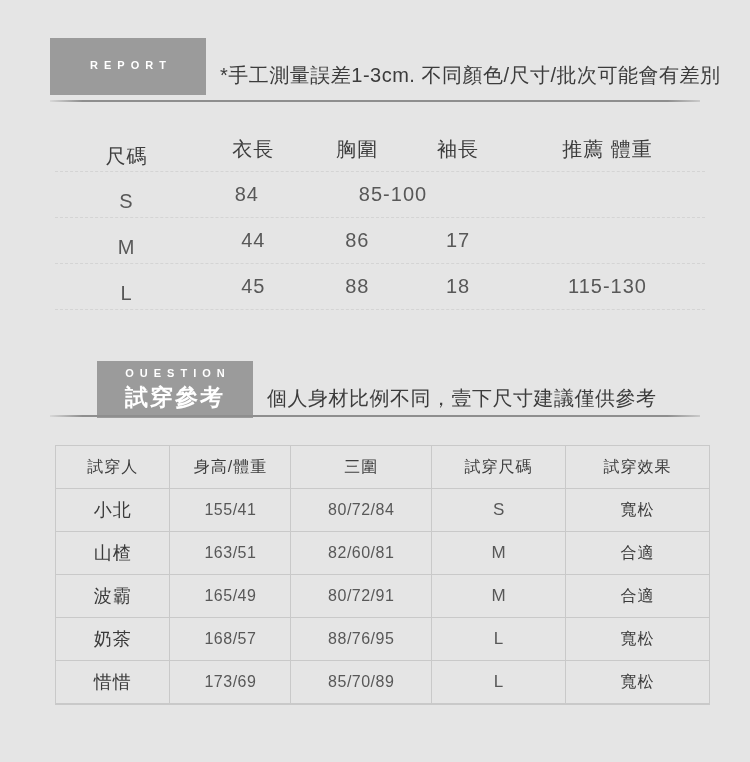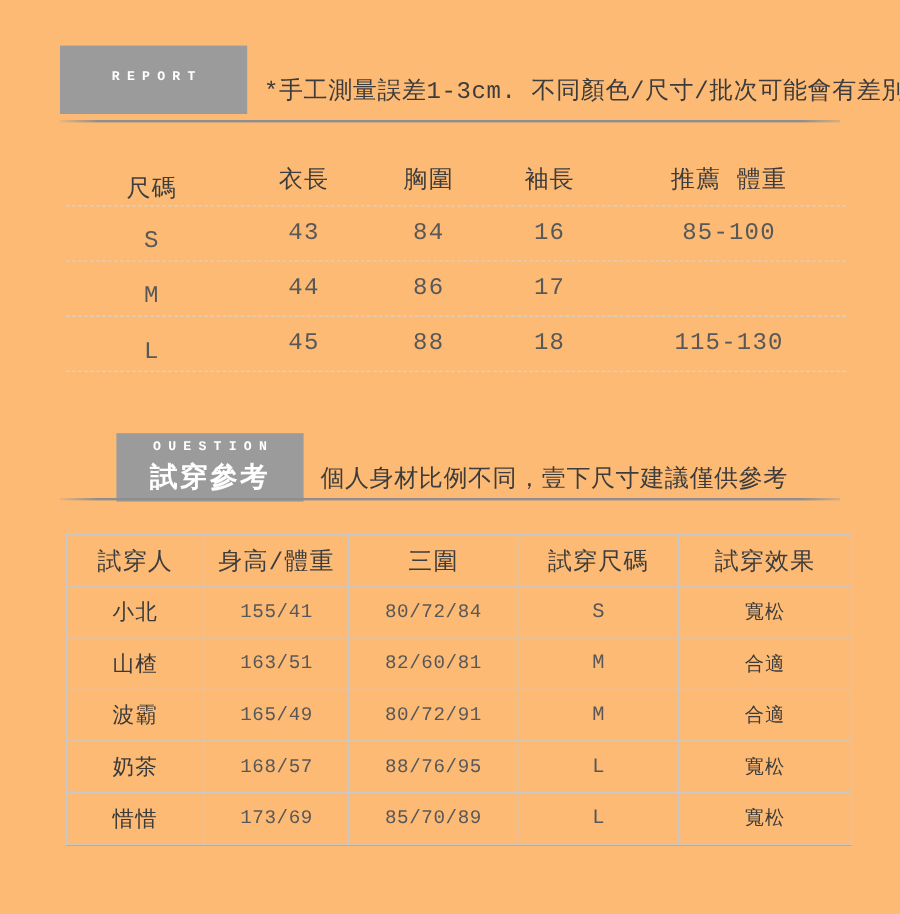--- a/index.html
+++ b/index.html
@@ -1,22 +1,22 @@
 <!DOCTYPE html>
 <html><head>
 <meta charset="utf-8">
 <style>
   * { margin: 0; padding: 0; box-sizing: border-box; }
   html, body { background: #ffffff; }
   .page {
     position: relative;
     width: 750px;
     height: 762px;
-    background: #fdba74;
-    font-family: Liberation Mono, monospace;
+    background: #e5e5e5;
+    font-family: Liberation Sans, sans-serif;
     color: #3f3f3f;
     overflow: hidden;
   }
 
   
   .sec-head {
     position: absolute;
     left: 50px;
     display: flex;
     align-items: flex-end;
@@ -105,21 +105,21 @@
     border: 1px solid #c9c9c9;
     height: 43px;
     text-align: center;
     vertical-align: middle;
   }
   .fit-table { border: 1px solid #bfbfbf; box-shadow: 0 1px 0 rgba(0,0,0,0.12); }
   .fit-table td.f-name { font-size: 18px; color: #3a3a3a; letter-spacing: 1px; }
   .fit-table td.f-num  { font-size: 16px; color: #585858; letter-spacing: 0.5px; }
   .fit-table td.f-size { font-size: 17px; color: #585858; }
   .fit-table td.f-eff  { font-size: 16px; color: #3a3a3a; letter-spacing: 1px; }
-  .fit-table tr.f-head td { font-size: 20px; color: #3d3d3d; letter-spacing: 1px; }
+  .fit-table tr.f-head td { font-size: 16px; color: #3d3d3d; letter-spacing: 1px; }
 </style>
 </head>
 <body>
 
 <div class="page">
 
   <div class="sec-head" style="top:38px;">
     <div class="badge">
       <div class="badge-en">REPORT</div>
     </div>
@@ -130,23 +130,21 @@
   <div class="size-table">
     <div class="s-row s-head">
       <div class="s-cell s-c0">尺碼</div>
       <div class="s-cell s-c1">衣長</div>
       <div class="s-cell s-c2">胸圍</div>
       <div class="s-cell s-c3">袖長</div>
       <div class="s-cell s-c4">推薦 體重</div>
     </div>
     <div class="s-row s-data">
       <div class="s-cell s-c0">S</div>
-      <div class="s-cell s-c1">43</div>
       <div class="s-cell s-c2">84</div>
-      <div class="s-cell s-c3">16</div>
       <div class="s-cell s-c4">85-100</div>
     </div>
     <div class="s-row s-data">
       <div class="s-cell s-c0">M</div>
       <div class="s-cell s-c1">44</div>
       <div class="s-cell s-c2">86</div>
       <div class="s-cell s-c3">17</div>
     </div>
     <div class="s-row s-data">
       <div class="s-cell s-c0">L</div>

